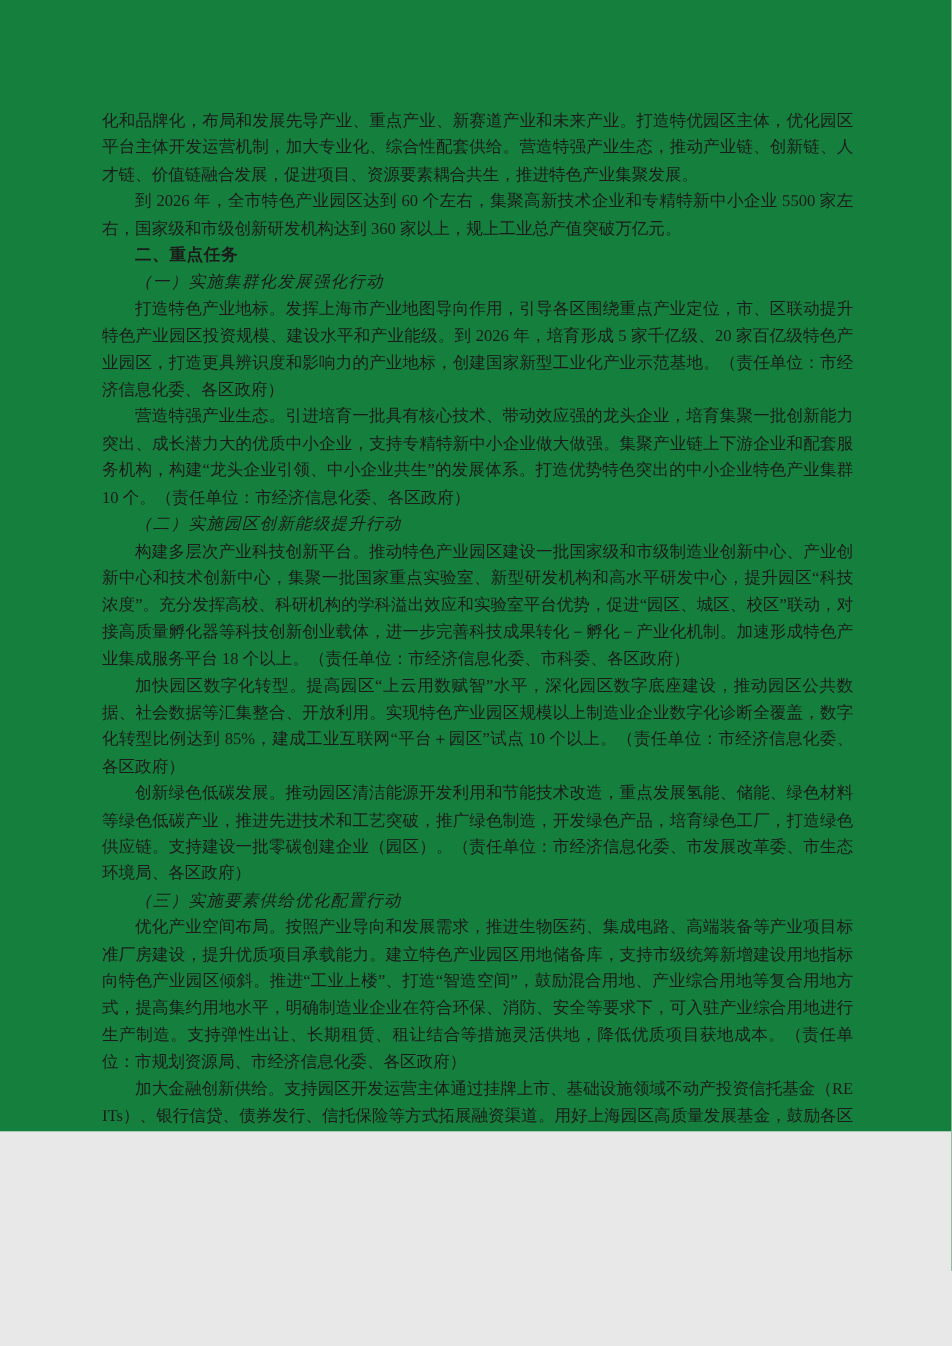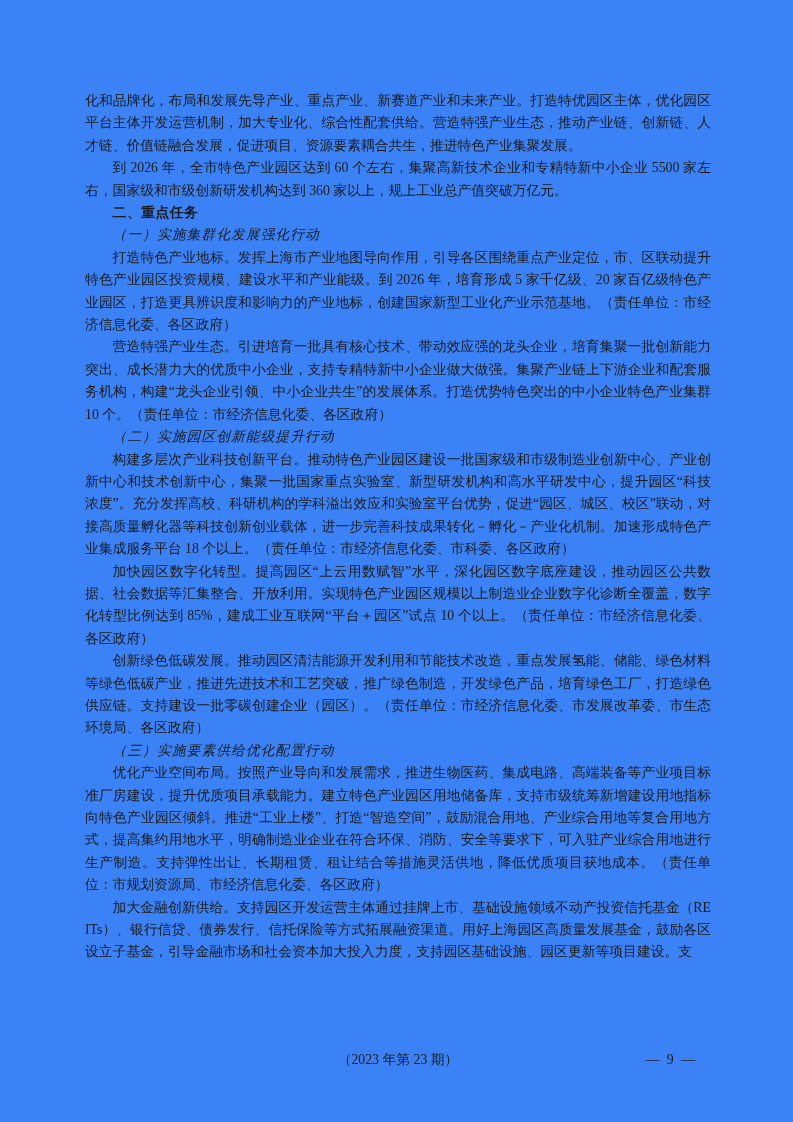--- a/index.html
+++ b/index.html
@@ -4,23 +4,23 @@
 <title>Document Page</title>
 <style>
   html, body {
     margin: 0;
     padding: 0;
     background: #e8e8e8;
   }
   .page {
     position: relative;
     width: 793px;
-    height: 1122px;
+    height: 943px;
     margin: 0 auto;
-    background: #3b82f6;
+    background: #15803d;
     overflow: hidden;
     font-family: "Liberation Serif", "DejaVu Serif", serif;
     color: #1b1b1b;
   }
   .text-column {
     position: absolute;
     left: 85px;
     top: 90px;
     width: 626px;
   }

